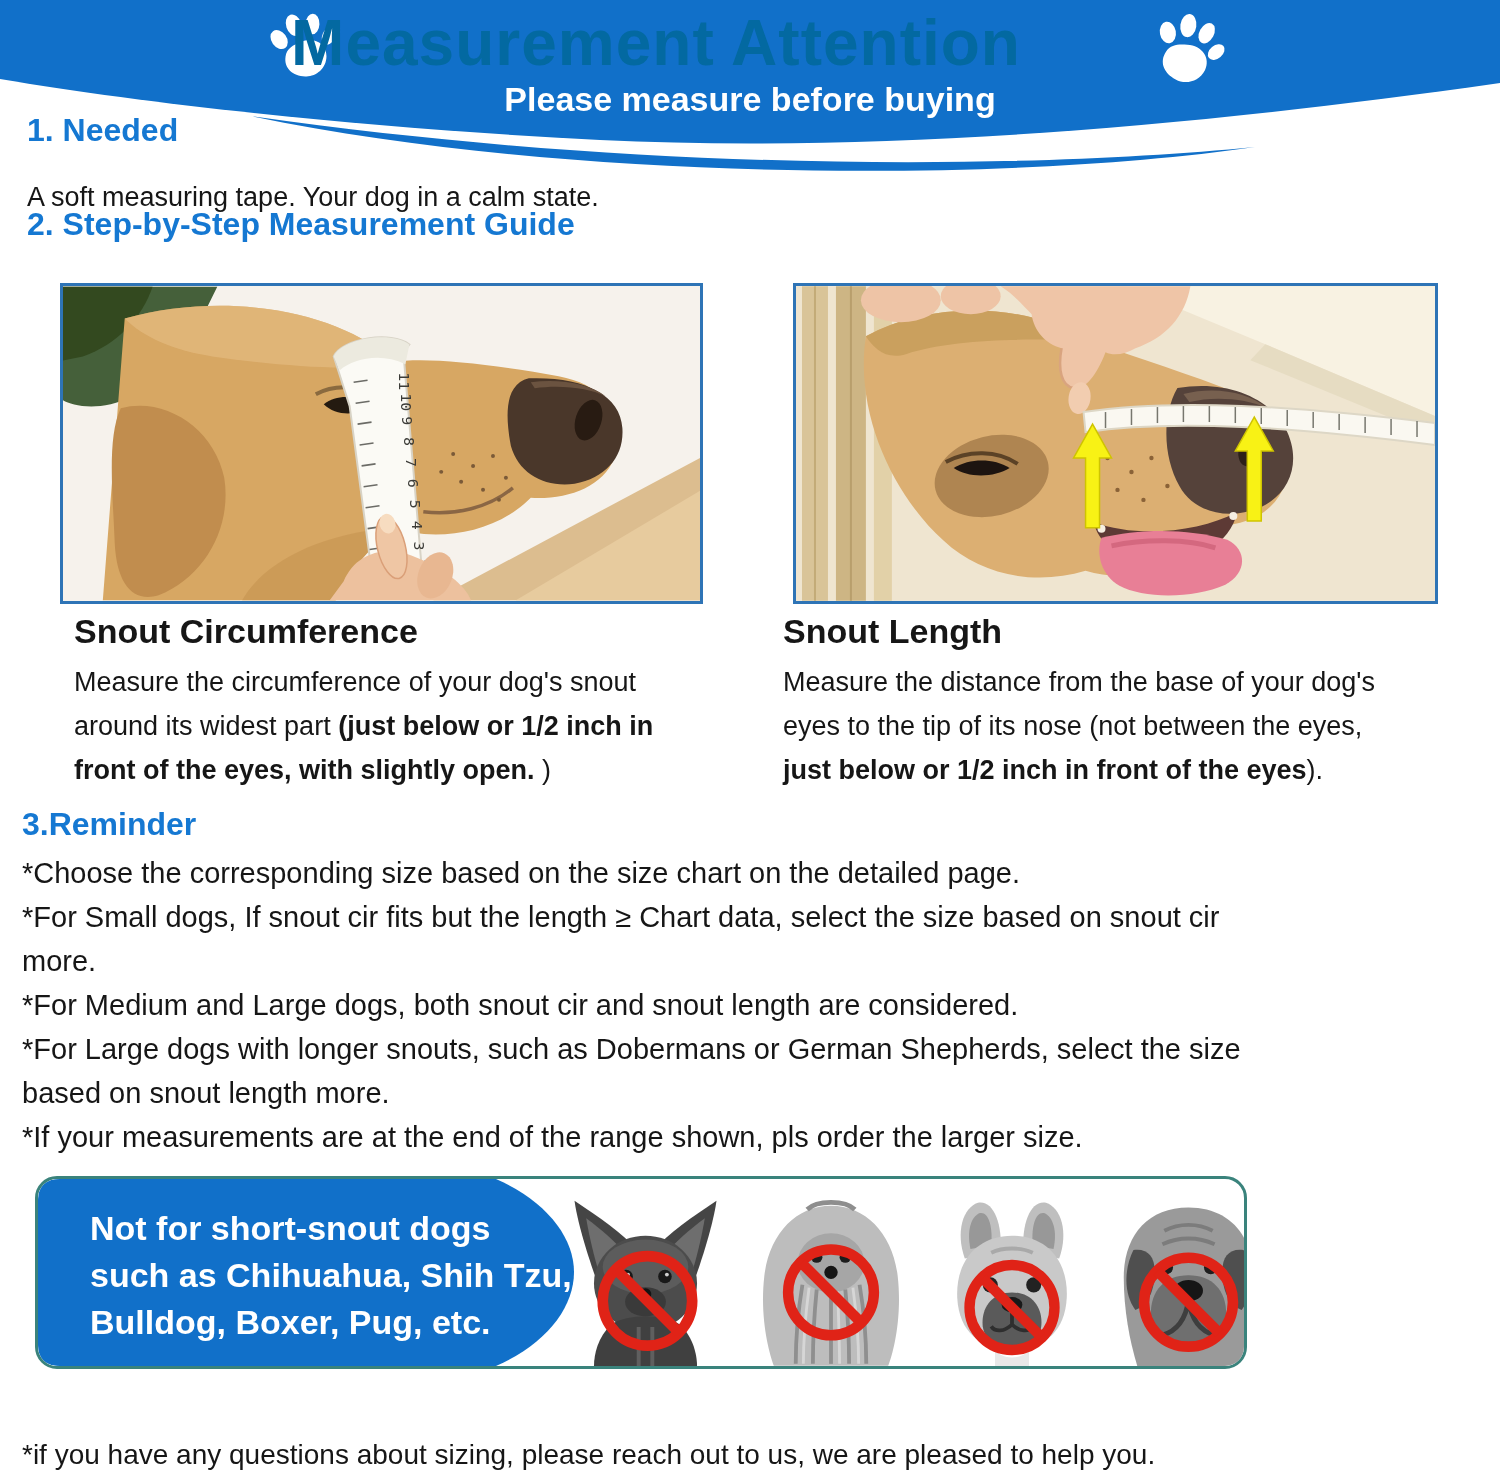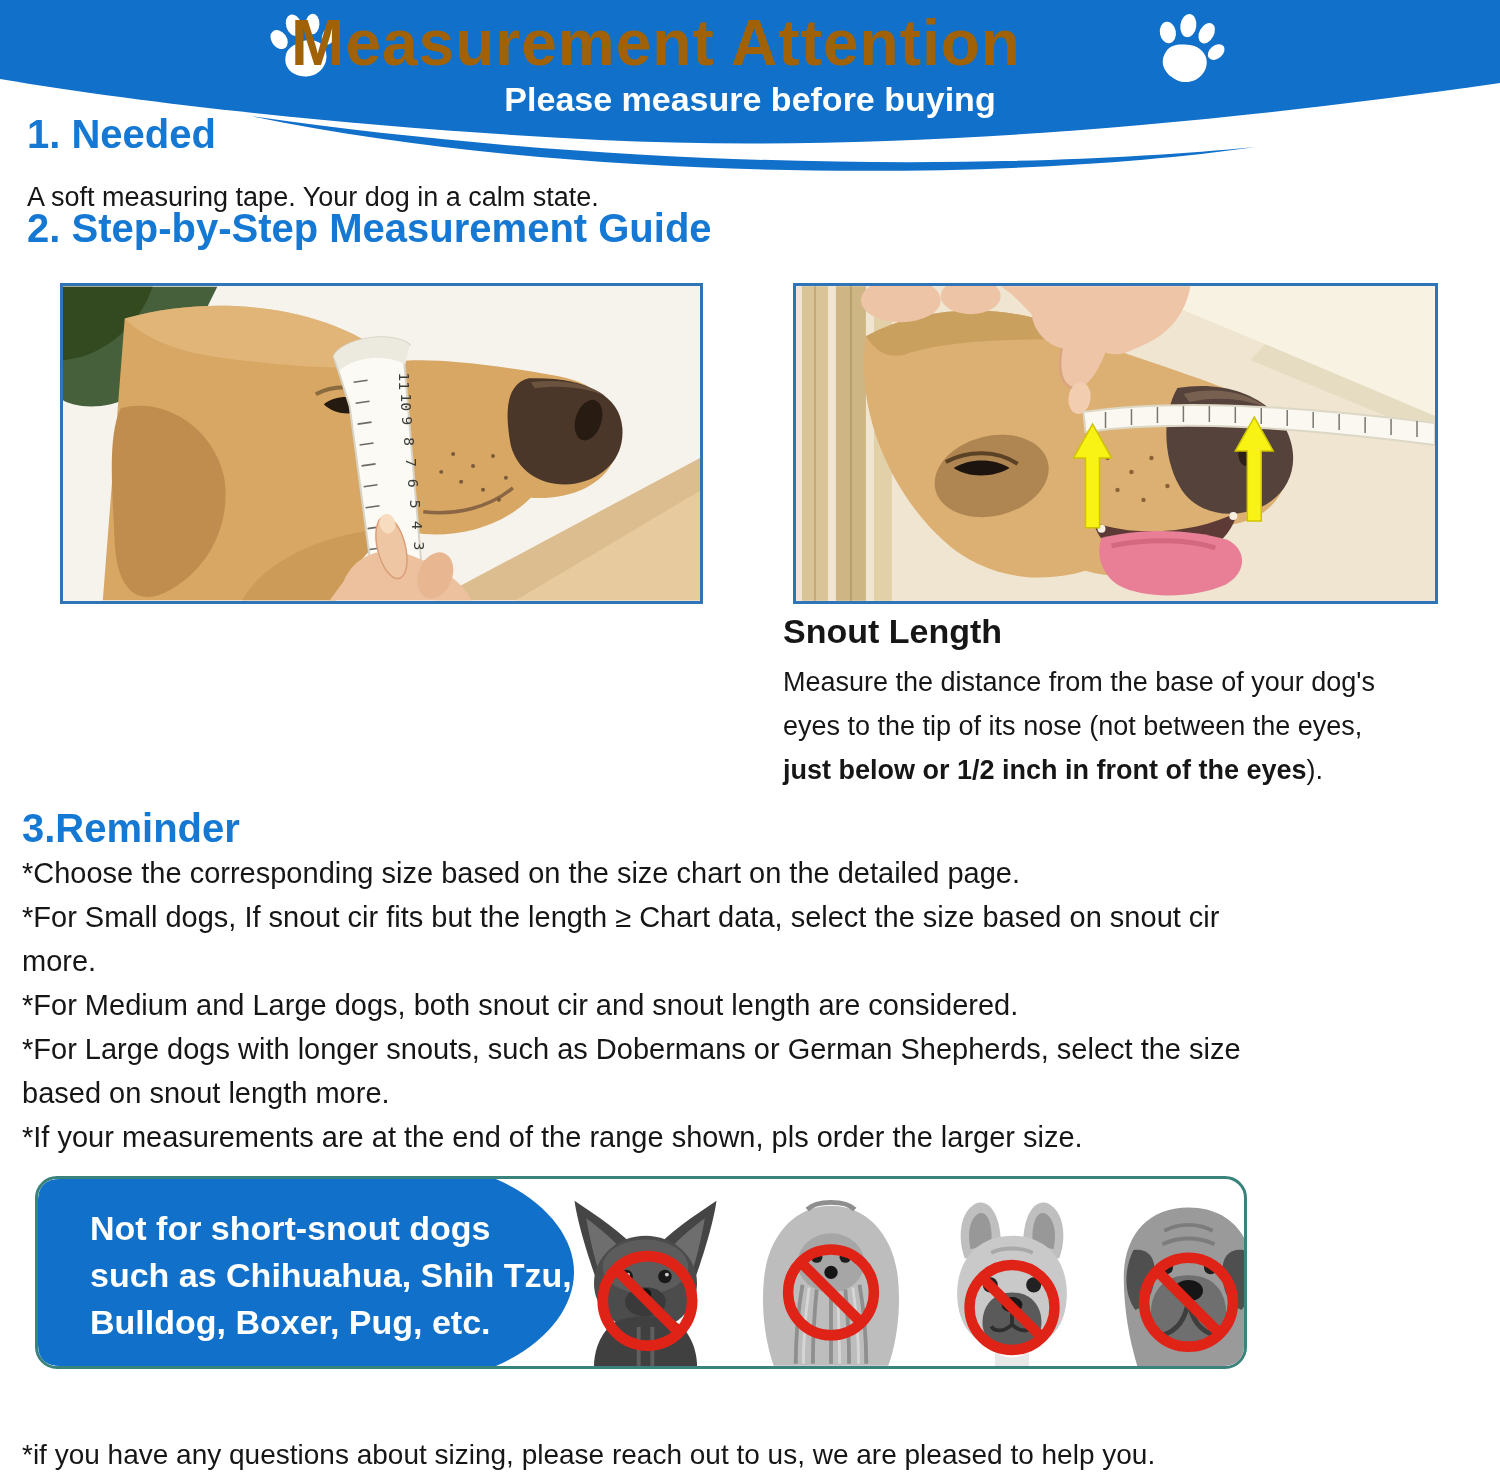--- a/index.html
+++ b/index.html
@@ -11,27 +11,27 @@
     --ink:#161616;
   }
   *{margin:0;padding:0;box-sizing:border-box;}
   body{background:#fff;font-family:"Liberation Sans","DejaVu Sans",sans-serif;}
   .page{position:relative;width:1500px;height:1474px;background:#fff;overflow:hidden;}
 
   
   .banner{position:absolute;top:0;left:0;width:1500px;height:190px;}
   .banner-shape{position:absolute;top:0;left:0;}
   .banner-title{position:absolute;top:6px;left:0;width:1312px;text-align:center;
-    color:#a16207;font-size:64px;font-weight:700;letter-spacing:1px;}
+    color:#0369a1;font-size:64px;font-weight:700;letter-spacing:1px;}
   .banner-subtitle{position:absolute;top:80px;left:0;width:1500px;text-align:center;
     color:#fff;font-size:34px;font-weight:700;}
   .paw{position:absolute;}
 
   
-  .h-blue{position:absolute;color:var(--heading-blue);font-weight:700;font-size:40px;line-height:1;}
+  .h-blue{position:absolute;color:var(--heading-blue);font-weight:700;font-size:32px;line-height:1;}
   .body-text{position:absolute;color:var(--ink);font-size:27px;line-height:1.3;}
 
   
   .photo{position:absolute;border:3px solid var(--img-border);background:#f6f3ee;}
   .caption{position:absolute;color:var(--ink);}
   .caption .cap-title{font-size:34px;font-weight:700;line-height:1;}
   .caption .cap-desc{margin-top:12px;font-size:27px;line-height:44px;font-weight:400;}
   .caption .cap-desc b{font-weight:700;}
 
   
@@ -238,20 +238,28 @@
 
       <g fill="#f8f215" stroke="#cfc400" stroke-width="1.5">
         <path d="M297,138 L278,172 L290,172 L290,242 L304,242 L304,172 L316,172 Z"></path>
       </g>
       <g fill="#f8f215" stroke="#cfc400" stroke-width="1.5">
         <path d="M459,131 L440,165 L452,165 L452,235 L466,235 L466,165 L478,165 Z"></path>
       </g>
     </svg>
   </div>
 
+  <div class="caption" style="left:74px;top:614px;">
+    <div class="cap-title">Snout Circumference</div>
+    <div class="cap-desc">
+      <span>Measure the circumference of your dog's snout</span><br>
+      <span>around its widest part </span><b>(just below or 1/2 inch in</b><br>
+      <b>front of the eyes, with slightly open.</b><span> )</span>
+    </div>
+  </div>
 
   <div class="caption" style="left:783px;top:614px;">
     <div class="cap-title">Snout Length</div>
     <div class="cap-desc">
       <span>Measure the distance from the base of your dog's</span><br>
       <span>eyes to the tip of its nose (not between the eyes,</span><br>
       <b>just below or 1/2 inch in front of the eyes</b><span>).</span>
     </div>
   </div>
 

